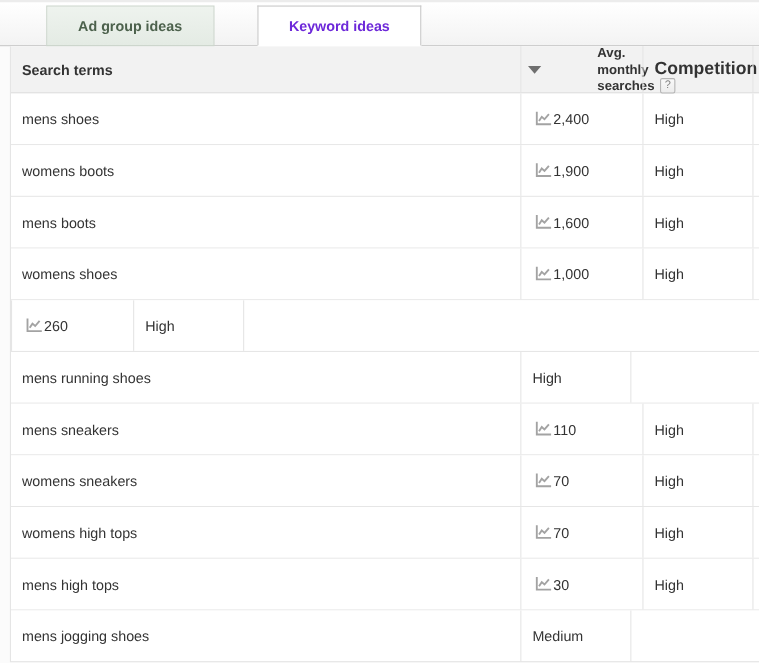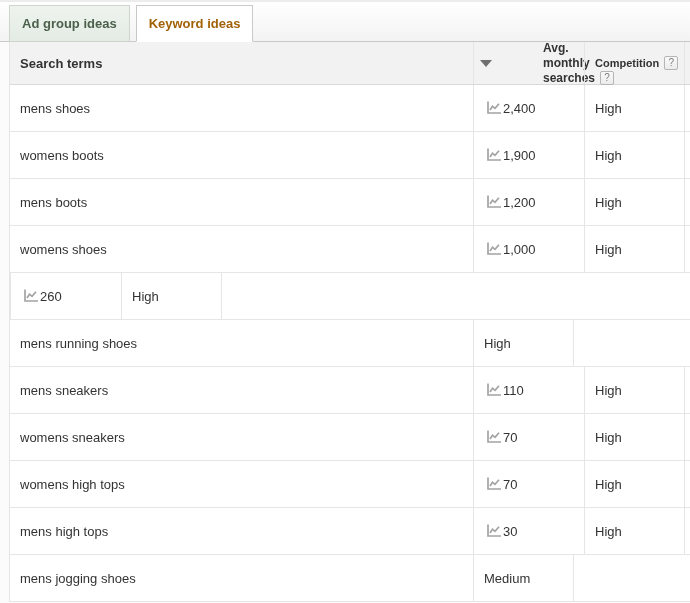--- a/index.html
+++ b/index.html
@@ -15,36 +15,37 @@
     height:42px;
     padding:4px 0 0 9px;
     display:flex; align-items:flex-end;
     background:linear-gradient(#ffffff, #f3f3f3);
     border-top:2px solid #ececec;
     border-bottom:1px solid #c9c9c9;
   }
   .tab {
     box-sizing:border-box;
     height:37px; line-height:35px;
-    padding:0 12px;
+    padding:0 28px;
     margin-right:6px; margin-bottom:-1px;
     font-weight:bold;
     cursor:pointer;
     white-space:nowrap;
+    margin-left:33px;
   }
   .tab.inactive {
     background:linear-gradient(#eef3ee, #e4ebe4);
     border:1px solid #ccd6cc;
     color:#4c614c;
   }
   .tab.active {
     background:#ffffff;
     border:1px solid #c9c9c9;
     border-bottom:1px solid #ffffff;
-    color:#a16207;
+    color:#6d28d9;
   }
   
   .ktable {
     margin-left:9px;
     background:#fff;
     border-left:1px solid #e5e5e5;
   }
   .thead {
     box-sizing:border-box;
     display:flex;
@@ -73,21 +74,21 @@
   .help-badge {
     display:inline-block; box-sizing:border-box;
     width:14px; height:14px; line-height:12px;
     text-align:center;
     font-size:10px; font-weight:normal; color:#808080;
     background:linear-gradient(#f9f9f9, #ececec);
     border:1px solid #b5b5b5; border-radius:2px;
     margin-left:5px;
     cursor:pointer;
   }
-  .hdr-competition { font-size:11px;text-align:center; }
+  .hdr-competition { font-size:16px;text-align:center; }
   .trow {
     box-sizing:border-box;
     display:flex;
     height:47px;
     background:#fff;
     border-bottom:1px solid #e6e6e6;
   }
   .trend-btn {
     flex:none;
     margin-left:11px;
@@ -179,21 +180,21 @@
       <div class="cell c1">
         <span>mens boots</span>
       </div>
       <div class="cell c2">
         <span class="trend-btn">
           <svg width="18" height="16" viewBox="0 0 18 16" aria-hidden="true">
             <path d="M3 1.5 L3 13 L16 13" fill="none" stroke="#a3a3a3" stroke-width="1.7"></path>
             <polyline points="5,10 7.5,6.2 10,8.4 14,3.8" fill="none" stroke="#a3a3a3" stroke-width="1.7"></polyline>
           </svg>
         </span>
-        <span class="num">1,200</span>
+        <span class="num">1,600</span>
       </div>
       <div class="cell c3">
         <span>High</span>
       </div>
       <div class="cell c4"></div>
     </div>
 
     <div class="trow">
       <div class="cell c1">
         <span>womens shoes</span>

